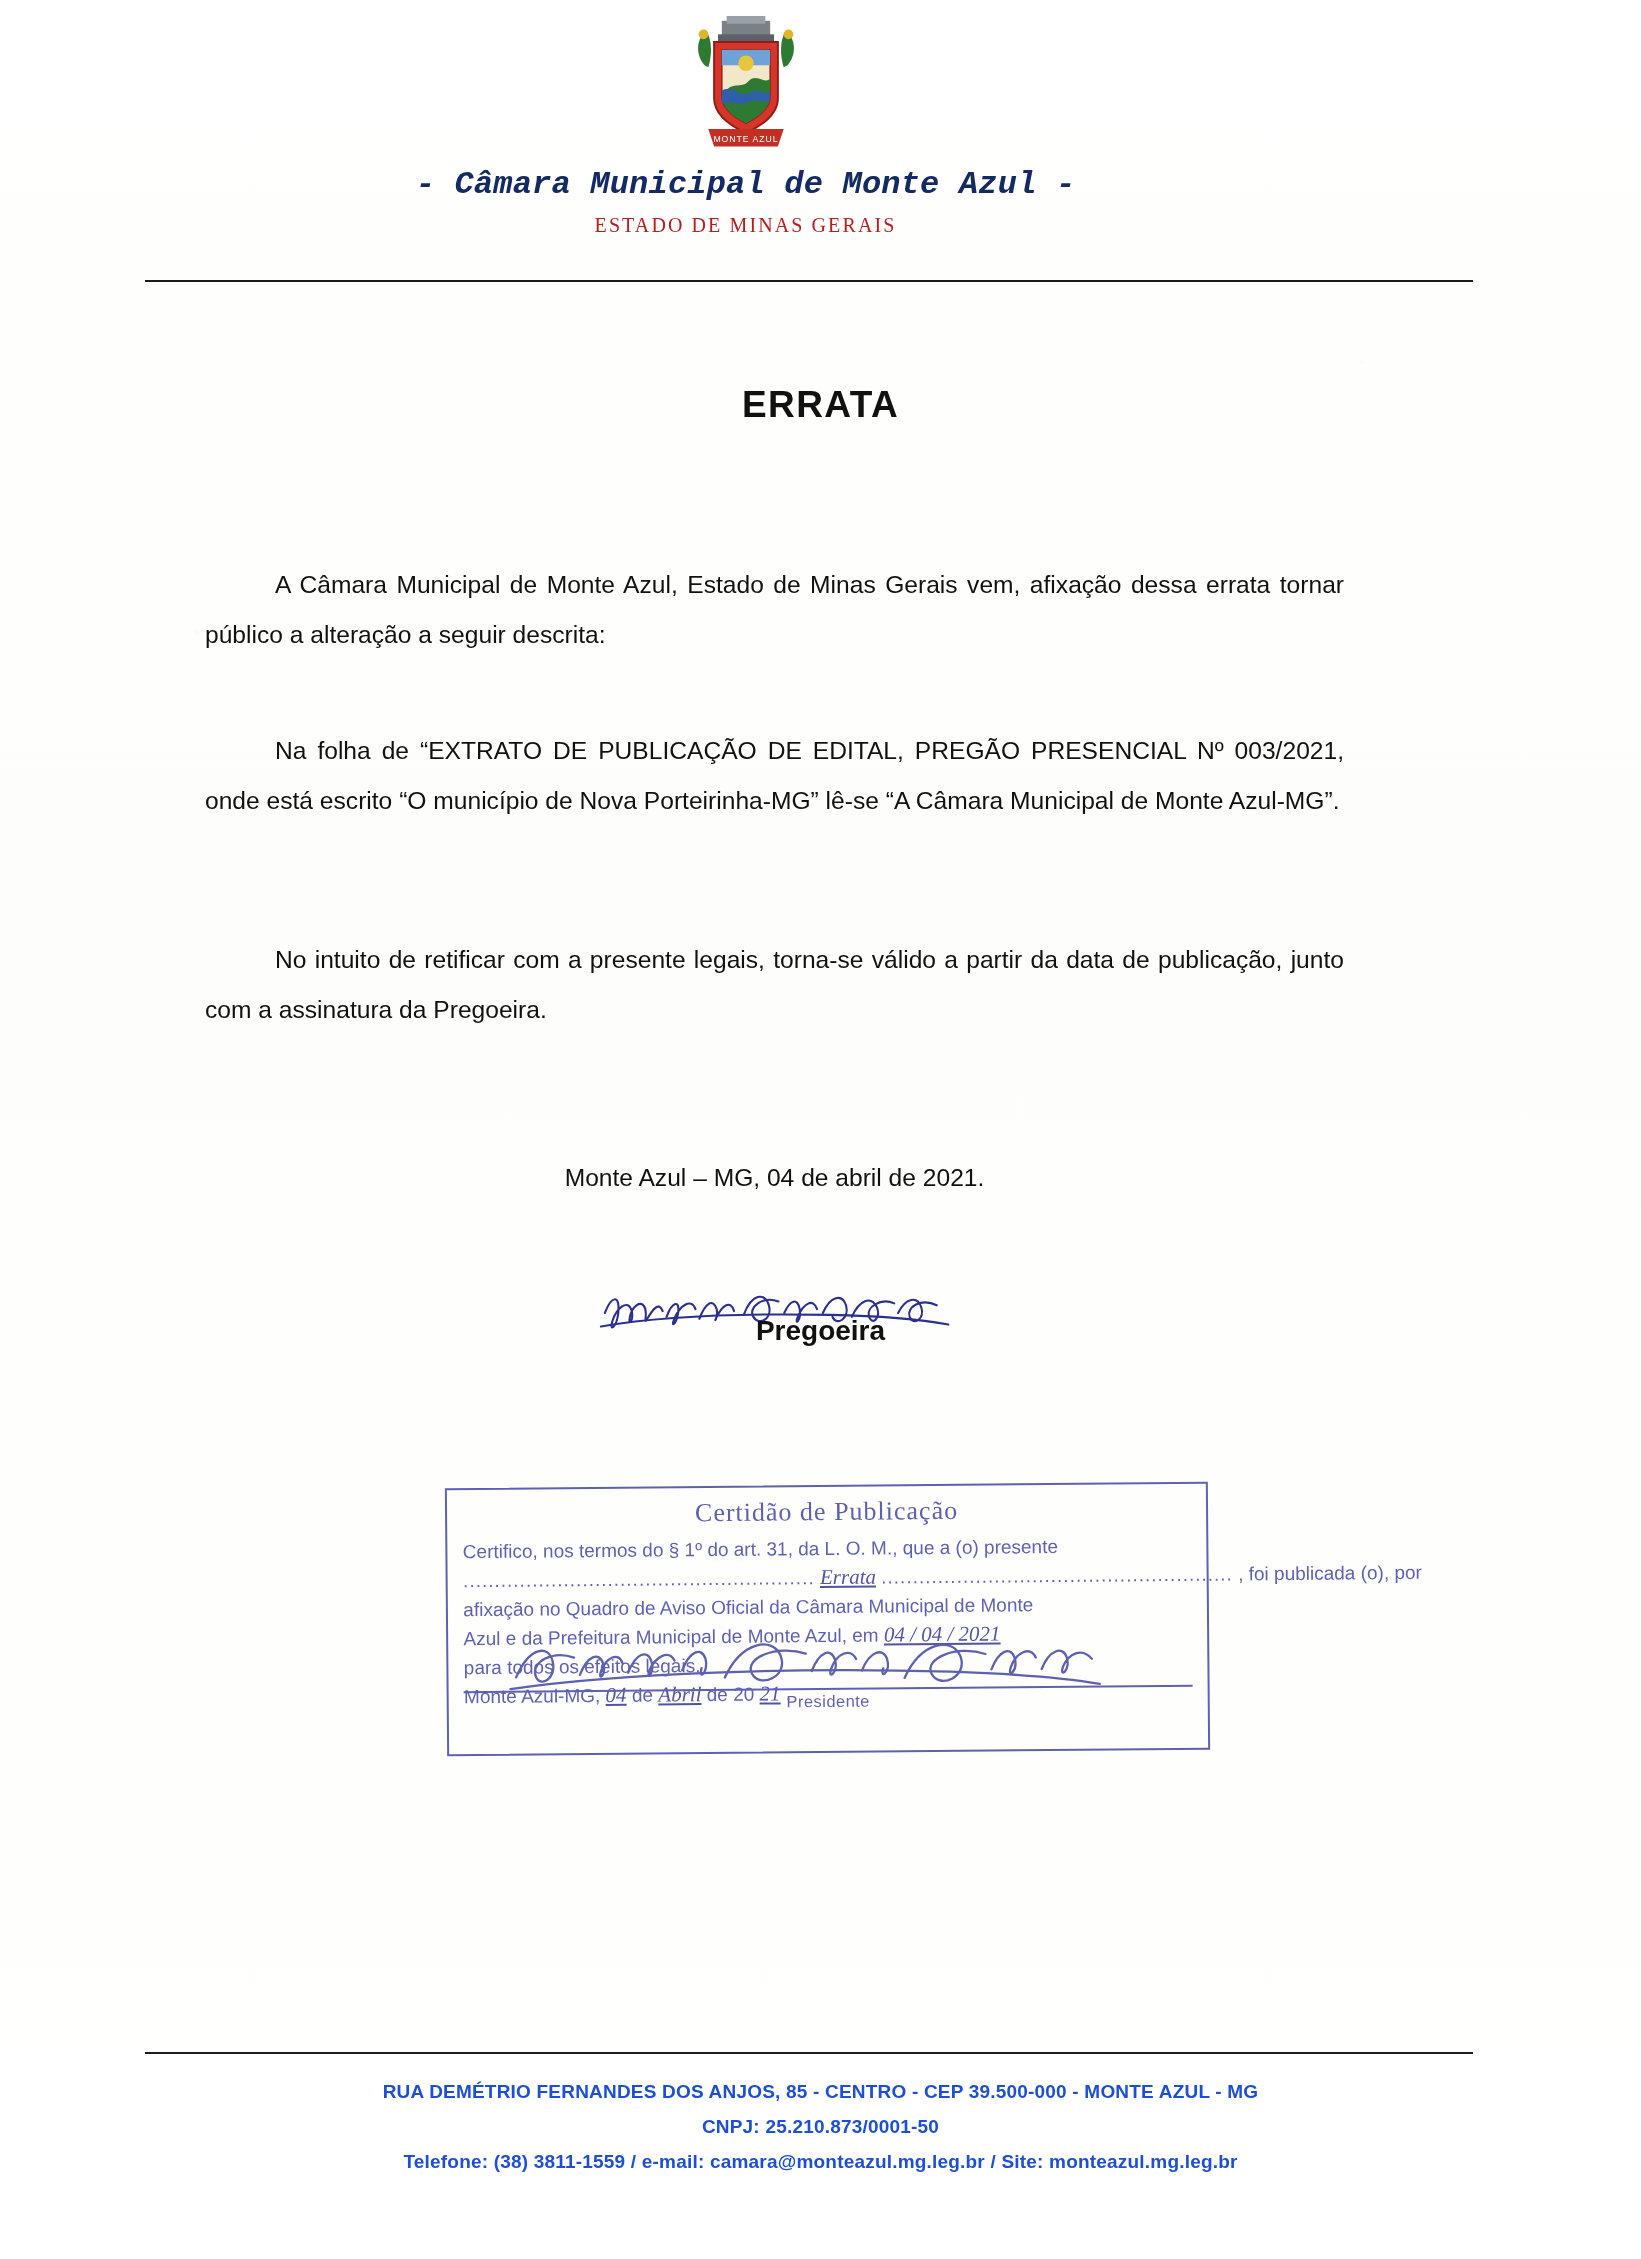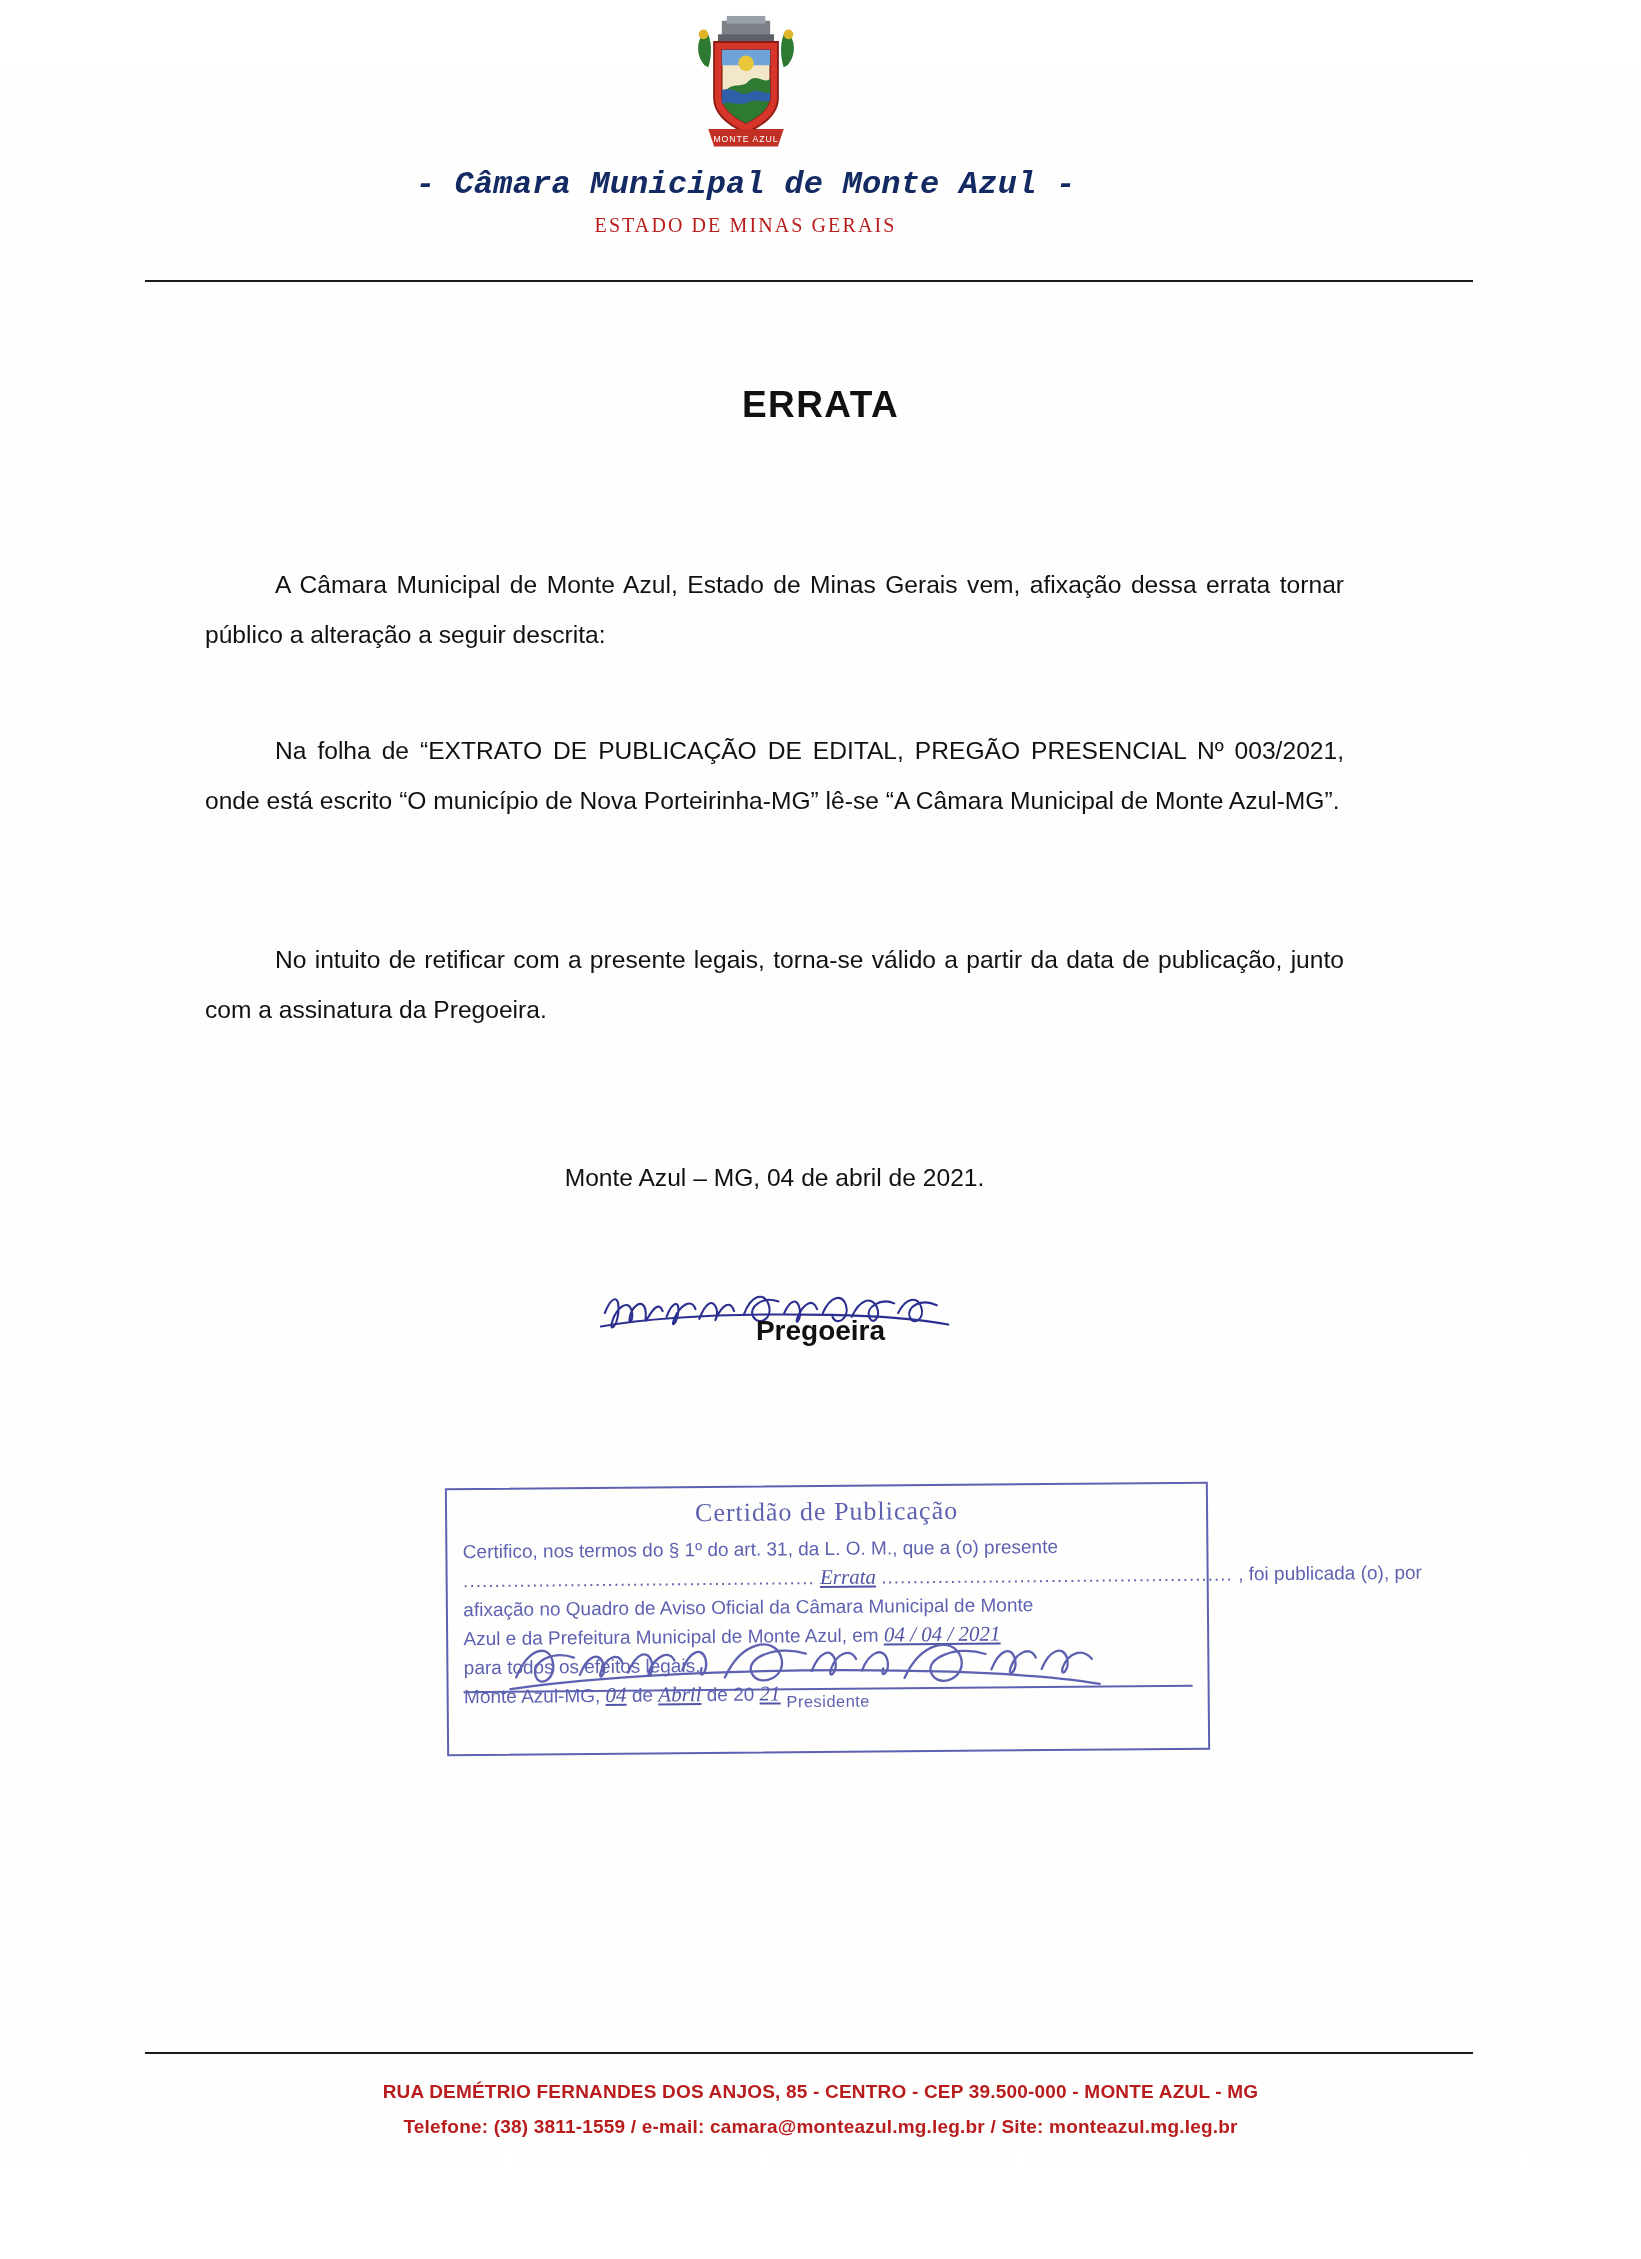--- a/index.html
+++ b/index.html
@@ -202,21 +202,21 @@
     width: 1328px;
     height: 1.9px;
     background: #1b1b1b;
   }
   .footer {
     position: absolute;
     top: 2074px;
     left: 0;
     width: 1641px;
     text-align: center;
-    color: #b91c1c;
+    color: #1d4ed8;
     font-size: 19px;
     font-weight: bold;
     line-height: 35px;
     letter-spacing: 0.2px;
   }
 </style>
 </head>
 <body>
 
 <div class="page">
@@ -337,17 +337,18 @@
       </svg>
     </div>
 
     <div class="stamp-sign-rule"></div>
     <div class="stamp-role">Presidente</div>
   </div>
 
   <div class="rule-bottom"></div>
   <div class="footer">
     <div>RUA DEMÉTRIO FERNANDES DOS ANJOS, 85 - CENTRO - CEP 39.500-000 - MONTE AZUL - MG</div>
+    <div>CNPJ: 25.210.873/0001-50</div>
     <div>Telefone: (38) 3811-1559  /  e-mail: camara@monteazul.mg.leg.br  /  Site: monteazul.mg.leg.br</div>
   </div>
 
 </div>
 
 
 </body></html>

